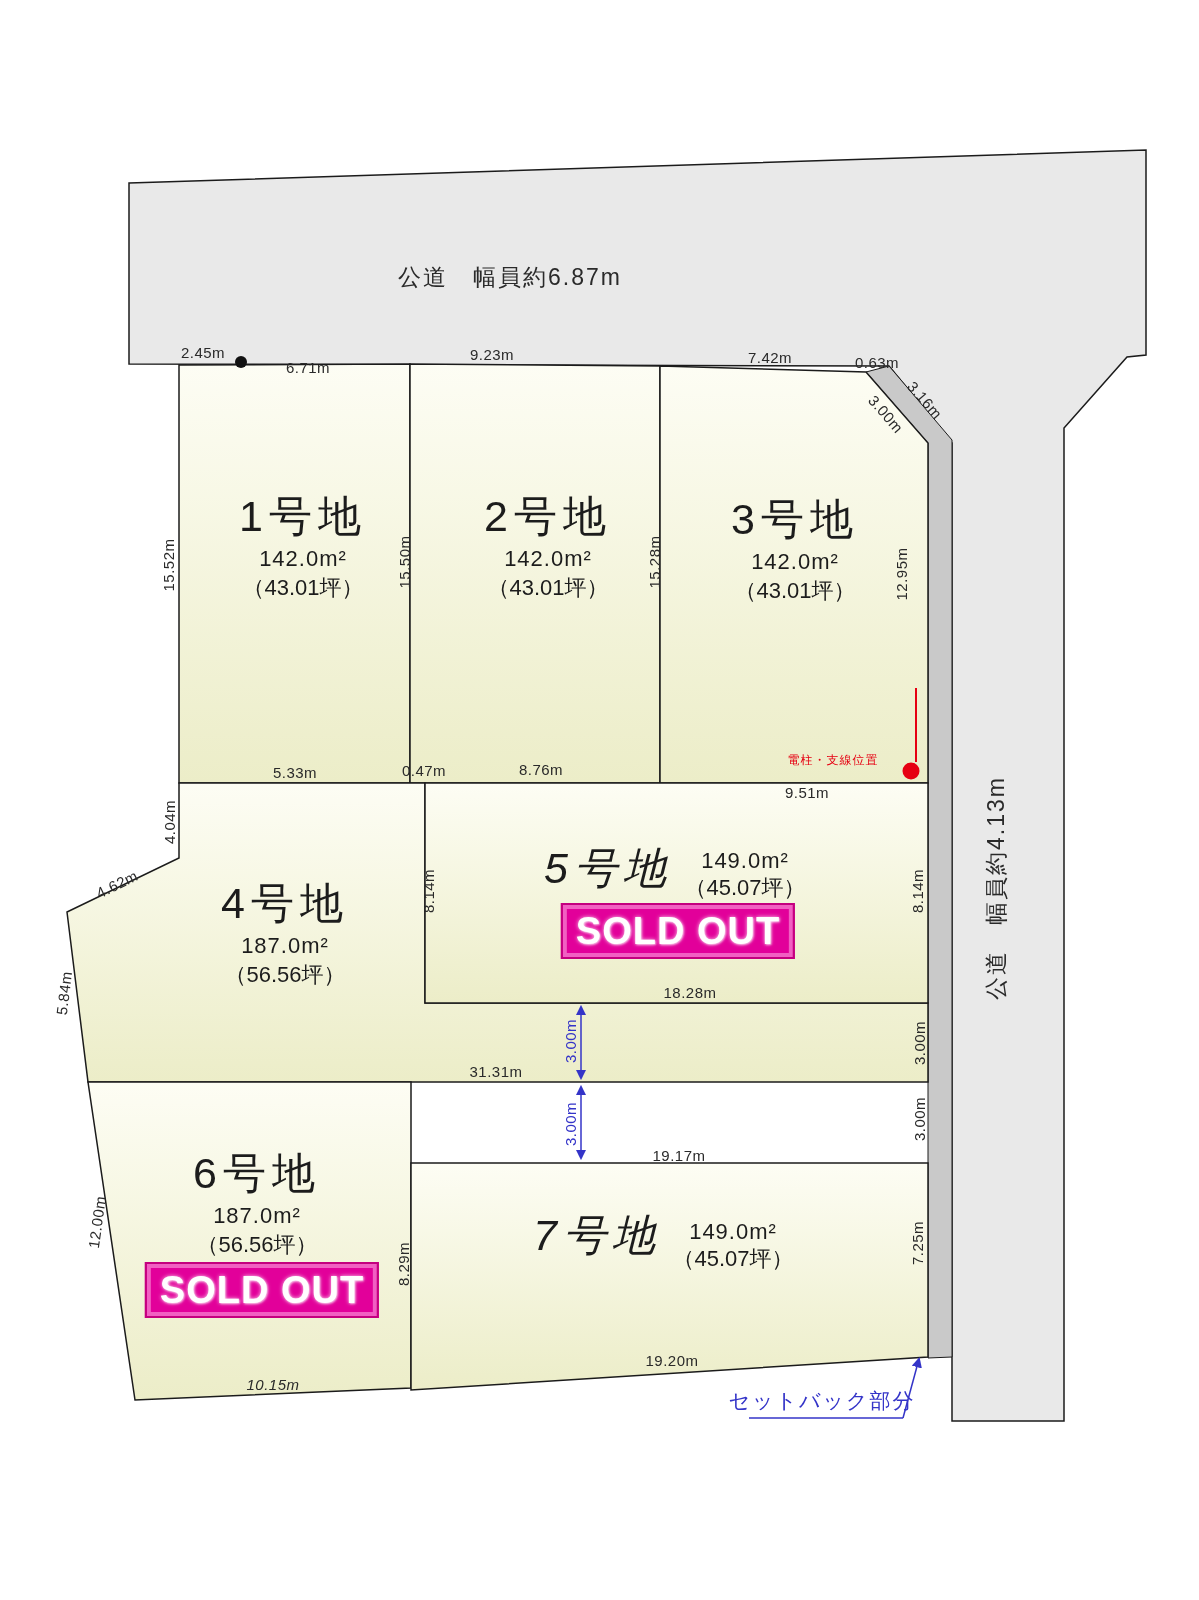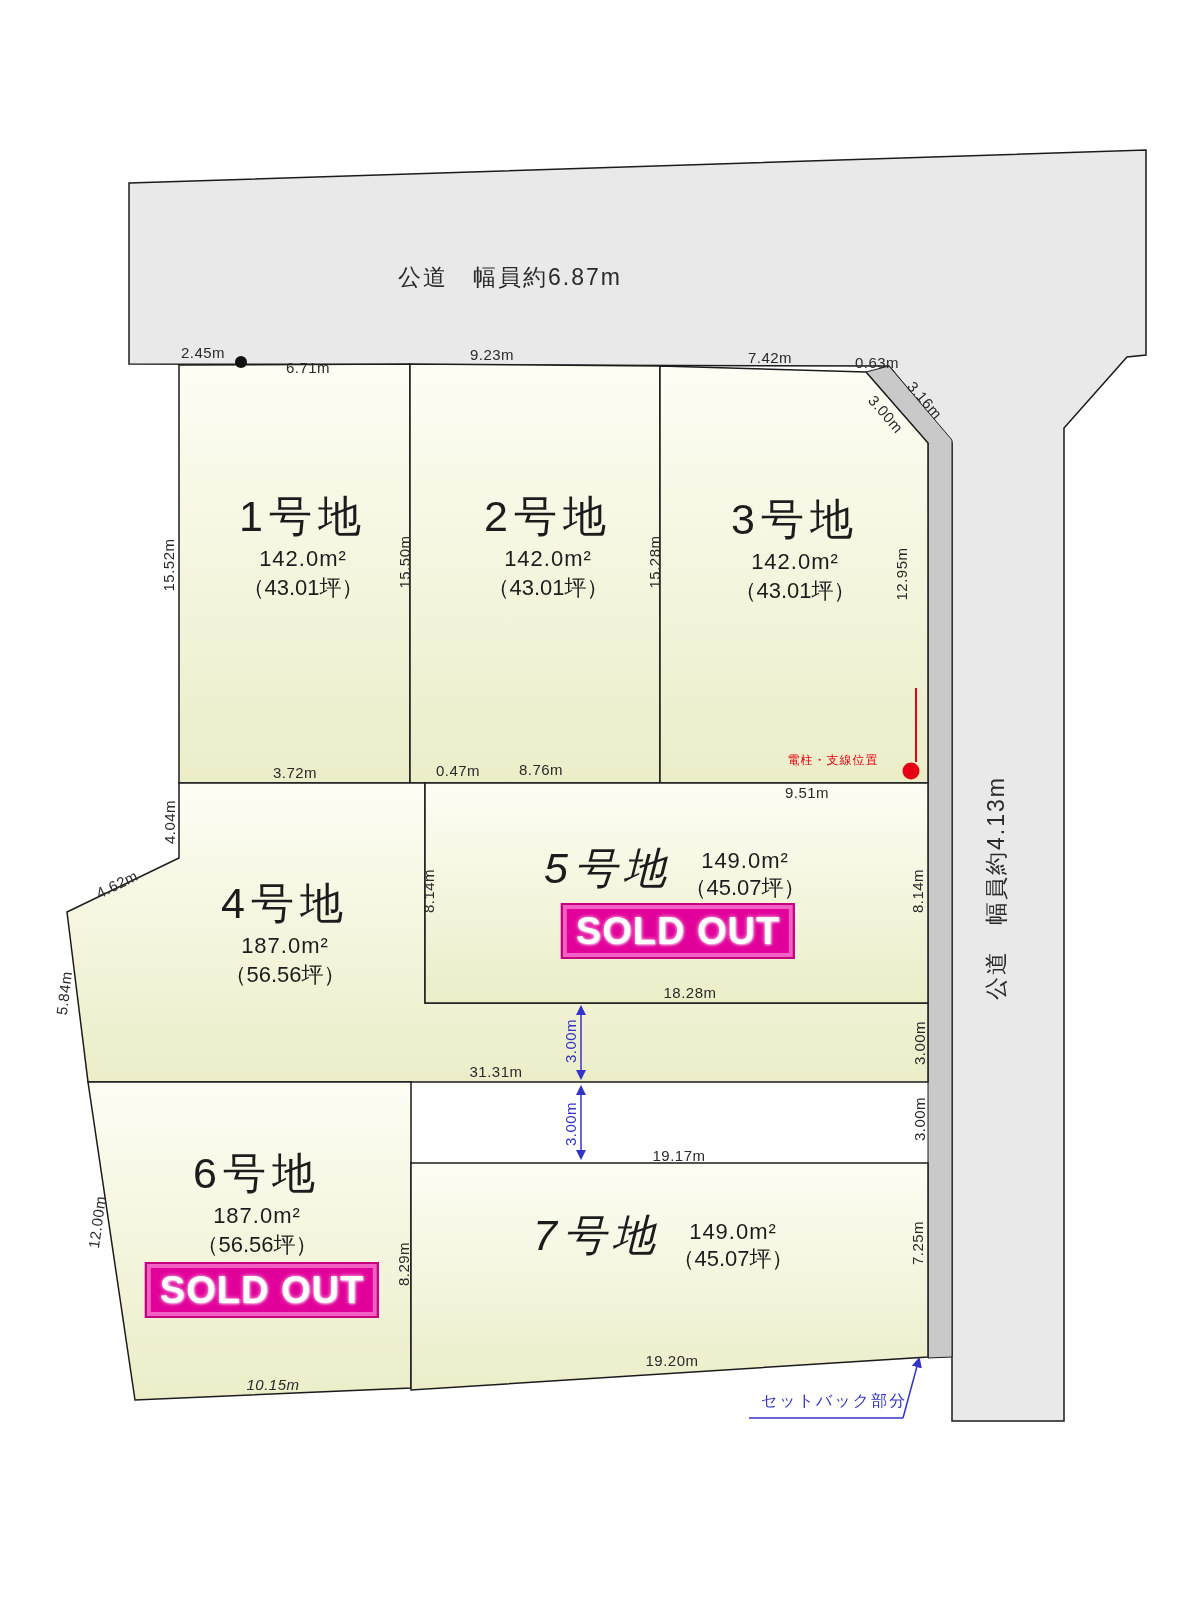--- a/index.html
+++ b/index.html
@@ -16,21 +16,21 @@
   .lot-name{font-size:43px;letter-spacing:6px;margin-bottom:10px;}
   .lot-area{font-size:22px;letter-spacing:1px;margin-bottom:7px;}
   .lot-tsubo{font-size:22px;}
   .lot-name.inline{margin:0;font-style:italic;}
   .area-group{text-align:center;line-height:1;}
   .area-group .lot-area{margin-bottom:5px;}
   .soldout{background:#e2009a;color:#fff;font-weight:bold;font-size:38px;line-height:1;
            padding:7px 13px;border:2px solid #c4007f;box-shadow:inset 0 0 0 4px #f160c2;
            letter-spacing:1px;text-shadow:0 0 4px #ffffffcc,1px 1px 2px #ffffff99;}
   .pole-label{font-size:12px;color:#e60012;letter-spacing:1px;}
-  .setback-label{font-size:16px;color:#3434c8;letter-spacing:2px;margin-left:12px;}
+  .setback-label{font-size:21px;color:#3434c8;letter-spacing:2px;}
 </style>
 </head>
 <body>
 
 <div class="stage">
 
   <svg width="1199" height="1600" viewBox="0 0 1199 1600">
     <defs>
       <linearGradient id="lotg" x1="0" y1="0" x2="0" y2="1">
         <stop offset="0" stop-color="#fdfdf4"></stop>
@@ -119,22 +119,22 @@
   <span class="dim" style="left:308px;top:367px;">6.71m</span>
   <span class="dim" style="left:492px;top:354px;">9.23m</span>
   <span class="dim" style="left:770px;top:357px;">7.42m</span>
   <span class="dim" style="left:877px;top:362px;">0.63m</span>
   <span class="dim" style="left:886px;top:414px;--r:49deg;">3.00m</span>
   <span class="dim" style="left:925px;top:400px;--r:49deg;">3.16m</span>
   <span class="dim" style="left:168px;top:565px;--r:-90deg;">15.52m</span>
   <span class="dim" style="left:404px;top:562px;--r:-90deg;">15.50m</span>
   <span class="dim" style="left:654px;top:562px;--r:-90deg;">15.28m</span>
   <span class="dim" style="left:901px;top:574px;--r:-90deg;">12.95m</span>
-  <span class="dim" style="left:295px;top:772px;">3.72m</span>
-  <span class="dim" style="left:458px;top:770px;">0.47m</span>
+  <span class="dim" style="left:295px;top:772px;">5.33m</span>
+  <span class="dim" style="left:424px;top:770px;">0.47m</span>
   <span class="dim" style="left:541px;top:769px;">8.76m</span>
   <span class="dim" style="left:807px;top:792px;">9.51m</span>
   <span class="dim" style="left:169px;top:822px;--r:-90deg;">4.04m</span>
   <span class="dim" style="left:117px;top:884px;--r:-26deg;">4.62m</span>
   <span class="dim" style="left:64px;top:993px;--r:-83deg;">5.84m</span>
   <span class="dim" style="left:428px;top:891px;--r:-90deg;">8.14m</span>
   <span class="dim" style="left:917px;top:891px;--r:-90deg;">8.14m</span>
   <span class="dim" style="left:690px;top:992px;">18.28m</span>
   <span class="dim" style="left:496px;top:1071px;">31.31m</span>
   <span class="dim blue" style="left:570px;top:1041px;--r:-90deg;">3.00m</span>

